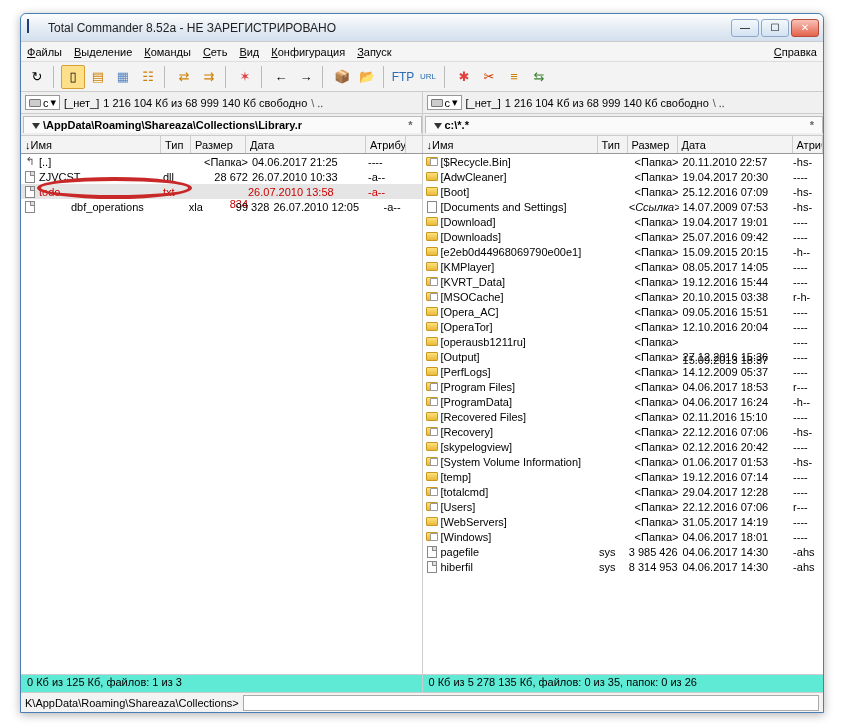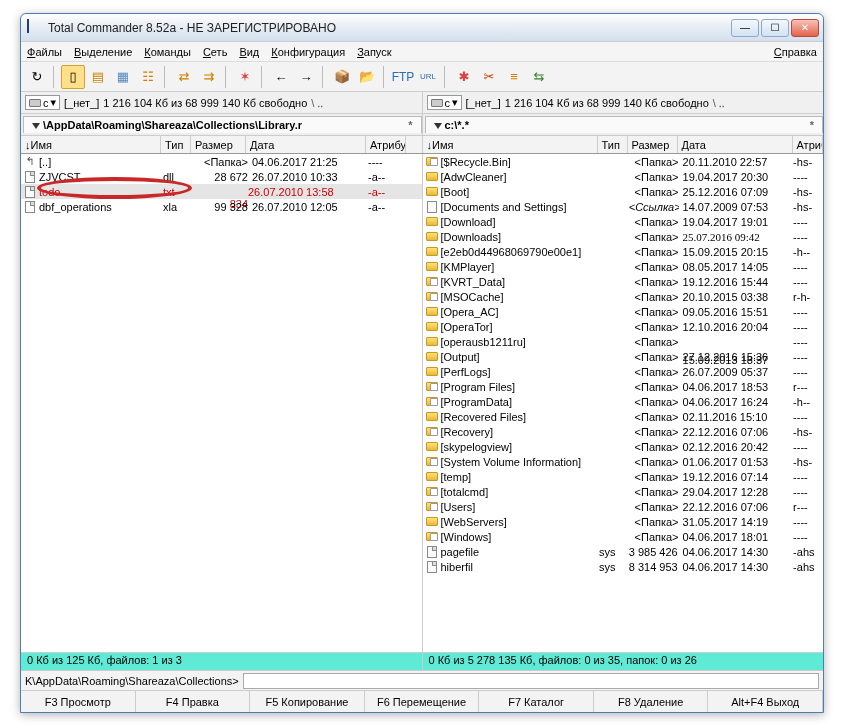--- a/index.html
+++ b/index.html
@@ -190,21 +190,21 @@
           <span class="cell cname" style="width: 124px;">todo</span>
           <span class="cell" style="width: 30px;">txt</span>
           <span class="cell" style="width: 55px; text-align: right; margin-top: 24px;">834</span>
           <span class="cell" style="width: 120px; ">26.07.2010 13:58</span>
           <span class="cell" style="width: 40px;">-a--</span>
         </div>
         <div class="row">
           <span class="fic">
             <div class="file-ico"></div>
           </span>
-          <span class="cell cname" style="width: 124px;">dbf_operations</span>
+          <span class="cell cname" style="width: 124px; margin-left: 32px;">dbf_operations</span>
           <span class="cell" style="width: 30px;">xla</span>
           <span class="cell" style="width: 55px; text-align: right;">99 328</span>
           <span class="cell" style="width: 120px; padding-left: 4px;">26.07.2010 12:05</span>
           <span class="cell" style="width: 40px;">-a--</span>
         </div>
       </div>
     <div class="pane" id="rightpane">
         <div class="row">
           <span class="fic">
             <div class="folder-ico s"></div>
@@ -255,21 +255,21 @@
           <span class="cell" style="width: 115px; padding-left: 4px;">19.04.2017 19:01</span>
           <span class="cell" style="width: 30px;">----</span>
         </div>
         <div class="row">
           <span class="fic">
             <div class="folder-ico"></div>
           </span>
           <span class="cell cname" style="width: 159px;">[Downloads]</span>
           <span class="cell" style="width: 30px;"></span>
           <span class="cell" style="width: 50px; text-align: right;">&lt;Папка&gt;</span>
-          <span class="cell" style="width: 115px; padding-left: 4px; font-family: Liberation Serif, serif;">25.07.2016 09:42</span>
+          <span class="cell" style="width: 115px; padding-left: 4px;">25.07.2016 09:42</span>
           <span class="cell" style="width: 30px;">----</span>
         </div>
         <div class="row">
           <span class="fic">
             <div class="folder-ico"></div>
           </span>
           <span class="cell cname" style="width: 159px;">[e2eb0d44968069790e00e1]</span>
           <span class="cell" style="width: 30px;"></span>
           <span class="cell" style="width: 50px; text-align: right;">&lt;Папка&gt;</span>
           <span class="cell" style="width: 115px; padding-left: 4px;">15.09.2015 20:15</span>
@@ -345,21 +345,21 @@
           <span class="cell" style="width: 115px; padding-left: 4px;">27.12.2016 15:36</span>
           <span class="cell" style="width: 30px;">----</span>
         </div>
         <div class="row">
           <span class="fic">
             <div class="folder-ico"></div>
           </span>
           <span class="cell cname" style="width: 159px;">[PerfLogs]</span>
           <span class="cell" style="width: 30px;"></span>
           <span class="cell" style="width: 50px; text-align: right;">&lt;Папка&gt;</span>
-          <span class="cell" style="width: 115px; padding-left: 4px;">26.07.2009 05:37</span>
+          <span class="cell" style="width: 115px; padding-left: 4px;">14.12.2009 05:37</span>
           <span class="cell" style="width: 30px;">----</span>
         </div>
         <div class="row">
           <span class="fic">
             <div class="folder-ico s"></div>
           </span>
           <span class="cell cname" style="width: 159px;">[Program Files]</span>
           <span class="cell" style="width: 30px;"></span>
           <span class="cell" style="width: 50px; text-align: right;">&lt;Папка&gt;</span>
           <span class="cell" style="width: 115px; padding-left: 4px;">04.06.2017 18:53</span>
@@ -491,25 +491,16 @@
   <div class="status">
     <div class="half">0 Кб из 125 Кб, файлов: 1 из 3</div>
     <div class="half">0 Кб из 5 278 135 Кб, файлов: 0 из 35, папок: 0 из 26</div>
   </div>
 
   <div class="cmdline">
     <span class="path">K\AppData\Roaming\Shareaza\Collections&gt;</span>
     <input type="text" style="">
   </div>
 
-  <div class="fkeys">
-    <div class="fkey">F3 Просмотр</div>
-    <div class="fkey">F4 Правка</div>
-    <div class="fkey">F5 Копирование</div>
-    <div class="fkey">F6 Перемещение</div>
-    <div class="fkey">F7 Каталог</div>
-    <div class="fkey">F8 Удаление</div>
-    <div class="fkey">Alt+F4 Выход</div>
-  </div>
 
 </div>
 
 <div class="ellipse"></div>
 
 </body></html>

